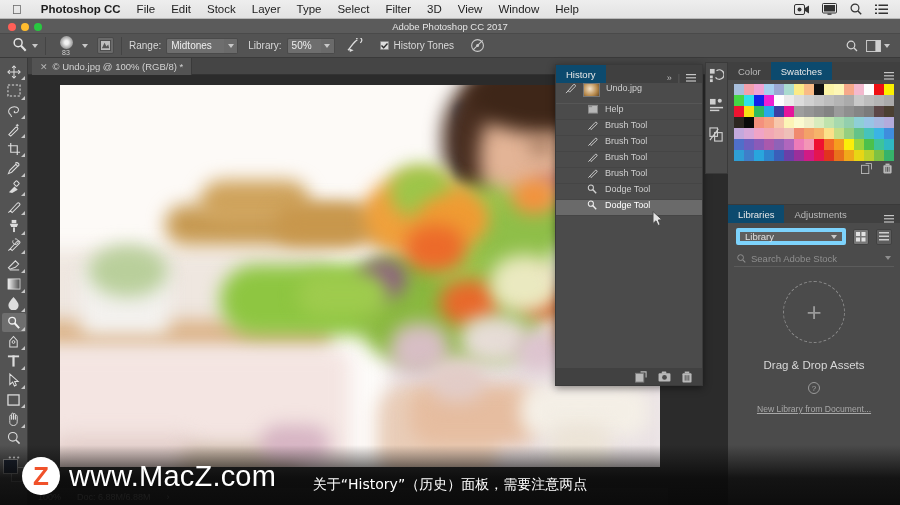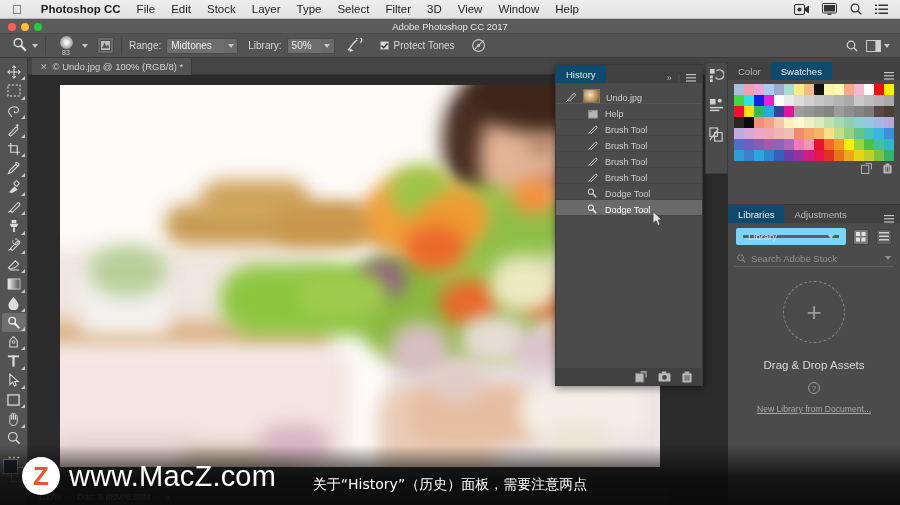--- a/index.html
+++ b/index.html
@@ -106,21 +106,21 @@
   }
   .panelhdr { height:18px; background:#404040; display:flex; align-items:flex-end; }
   .ptab {
     height:18px; padding:0 10px; display:flex; align-items:center;
     font-size:9.5px; color:#b9b9b9;
   }
   .ptab.active { background:#0c4a6e; color:#e8e8e8; }
   .panelhdr .hdricons { margin-left:auto; display:flex; align-items:center; gap:6px; padding-right:6px; color:#bdbdbd; font-size:9px;}
   .histlist { position:relative; }
   .hrow {
-    height:16px; display:flex; align-items:flex-end; gap:6px; padding-left:8px;
+    height:16px; display:flex; align-items:flex-start; gap:6px; padding-left:8px;
     font-size:9px; color:#cfcfcf; border-bottom:1px solid #454545;
   }
   .hrow.snapshot { height:21px; border-bottom:1px solid #565656; }
   .hrow.sel { background:#6a6a6a; color:#fff; }
   .hrow .ic { width:13px; display:flex; align-items:center; justify-content:center; }
   .thumb { width:17px; height:14px; border:1px solid #777;
     background:radial-gradient(circle at 40% 40%,#f3e2c9,#b88b4e 60%,#6b4a22); }
   .histfoot {
     position:absolute; left:0; bottom:0; width:100%; height:17px; background:#414141;
     display:flex; align-items:center; justify-content:flex-end; gap:11px; padding-right:10px;
@@ -134,21 +134,21 @@
     display:flex; flex-direction:column; align-items:center; padding-top:5px; gap:13px;
   }
   .rightdock { position:absolute; right:0; top:62px; width:172px; height:443px; background:#4b4b4b; }
   .swatchgrid { display:flex; flex-wrap:wrap; width:160px; margin:4px auto 0; }
   .sw { width:10px; height:11px; }
   .panelfoot2 { height:14px; display:flex; align-items:center; justify-content:flex-end; gap:11px; padding-right:8px; }
 
   .libpanel { position:absolute; left:0; top:142px; width:172px; height:363px; background:#4b4b4b; border-top:1px solid #3a3a3a;}
   .libbar { display:flex; align-items:center; gap:7px; padding:5px 8px 0; }
   .libselect {
-    flex:1; height:17px; background:#5e5e5e; border:7px solid #7dd3fc; border-radius:2px;
+    flex:1; height:17px; background:#5e5e5e; border:4px solid #7dd3fc; border-radius:2px;
     display:flex; align-items:center; padding:0 5px; font-size:9.5px; color:#e0e0e0;
   }
   .viewbtn { width:16px; height:16px; background:#5e5e5e; border:1px solid #414141; border-radius:2px;
     display:flex; align-items:center; justify-content:center; }
   .viewbtn.on { background:#787878; }
   .searchrow {
     margin:5px 6px 0; height:17px; background:#4b4b4b; border-bottom:1px solid #5c5c5c;
     display:flex; align-items:center; gap:5px; color:#8e8e8e; font-size:9.5px; padding:0 3px;
   }
   .dropzone { text-align:center; padding:0 12px; color:#a9a9a9; }
@@ -278,21 +278,21 @@
       <path d="M10 1 a3 3 0 1 1 4 4" stroke="#dcdcdc" stroke-width="1.3" fill="none"></path>
       <path d="M3 15 L7 13 L2 11 Z" fill="#dcdcdc"></path>
     </svg>
     <span style="width:16px"></span>
     <span style="display:flex;align-items:center">
       <span class="chk">
         <svg width="7" height="6" viewBox="0 0 8 7">
             <path d="M0.5 3 L3 5.6 L7.5 0.6" stroke="#2c2c2c" stroke-width="1.6" fill="none"></path>
           </svg>
       </span>
-      <span>Protect Tones</span>
+      <span>History Tones</span>
     </span>
     <span style="width:16px"></span>
     <svg width="16" height="15" viewBox="0 0 17 16">
       <circle cx="8" cy="8" r="6.3" fill="none" stroke="#c9c9c9" stroke-width="1.2"></circle>
       <line x1="3" y1="13" x2="13.5" y2="2.5" stroke="#c9c9c9" stroke-width="1.2"></line>
       <circle cx="8" cy="8" r="1.6" fill="#c9c9c9"></circle>
     </svg>
     <span class="right">
       <svg width="12" height="12" viewBox="0 0 12 12">
         <circle cx="5" cy="5" r="3.8" fill="none" stroke="#d4d4d4" stroke-width="1.2"></circle>

